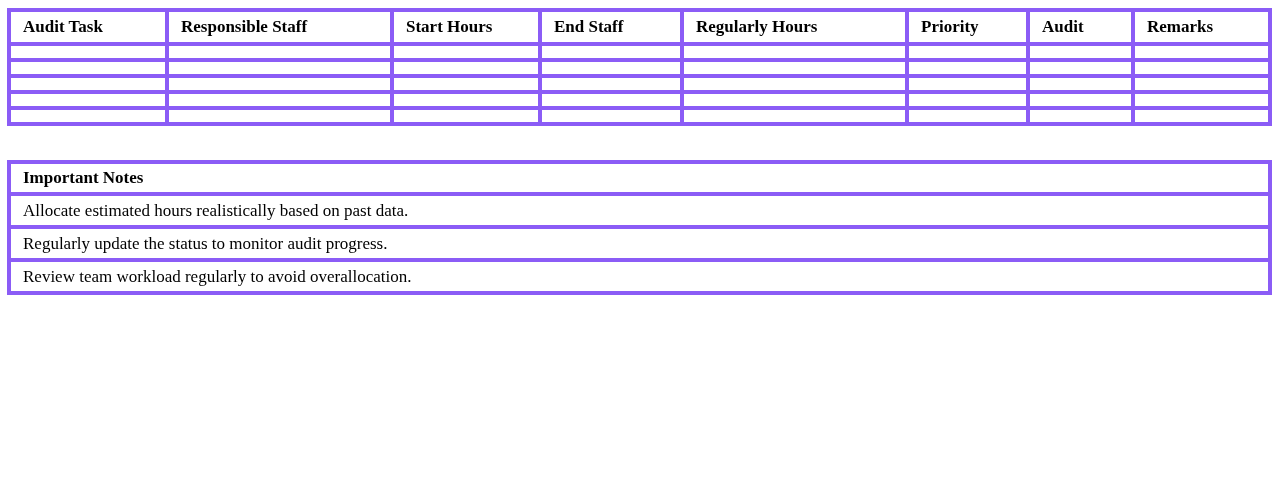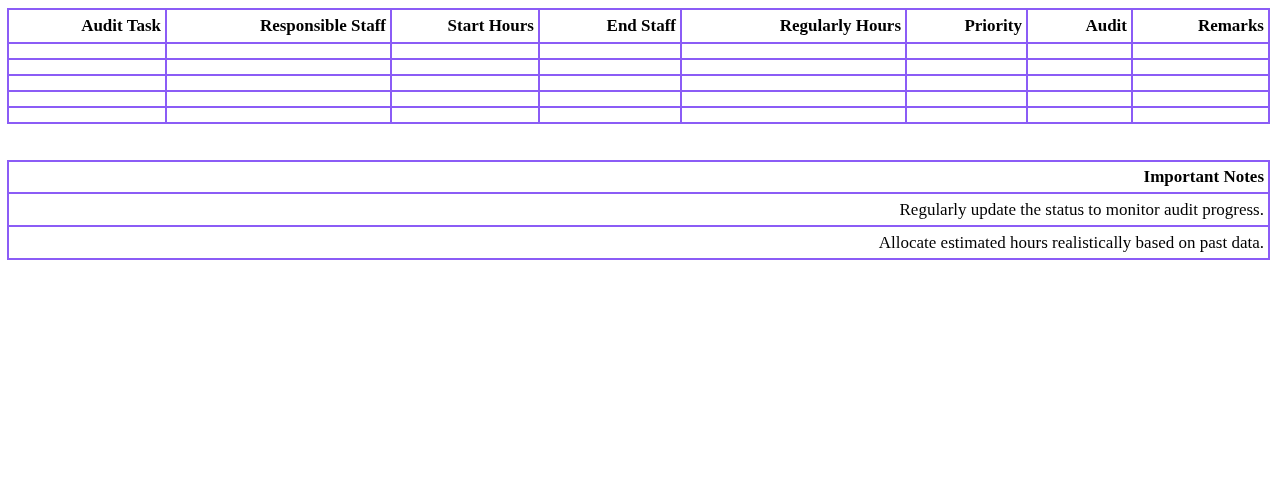--- a/index.html
+++ b/index.html
@@ -18,25 +18,25 @@
   table {
     border-collapse: collapse;
     table-layout: fixed;
     position: absolute;
     left: 7px;
     background: #ffffff;
   }
   #audit-table { top: 8px; width: 1261px; }
   #notes-table { top: 160px; width: 1261px; border-radius: 15px; }
   th, td {
-    border: 2px solid #8b5cf6;
+    border: 4px solid #8b5cf6;
     padding: 0 4px 0 12px;
     font-size: 17px;
     line-height: 1.15;
-    text-align: right;
+    text-align: left;
     vertical-align: middle;
     white-space: nowrap;
     overflow: hidden;
   }
   #audit-table th { height: 34px; font-weight: bold; }
   #audit-table td { height: 16px; }
   #notes-table th { height: 32px; font-weight: bold; }
   #notes-table td { height: 33px; font-weight: normal; }
 </style>
 </head>
@@ -123,19 +123,22 @@
   <colgroup>
     <col style="width:1261px">
   </colgroup>
   <thead>
     <tr>
       <th>Important Notes</th>
     </tr>
   </thead>
   <tbody>
     <tr>
+      <td>Allocate estimated hours realistically based on past data.</td>
+    </tr>
+    <tr>
       <td>Regularly update the status to monitor audit progress.</td>
     </tr>
     <tr>
-      <td>Allocate estimated hours realistically based on past data.</td>
+      <td>Review team workload regularly to avoid overallocation.</td>
     </tr>
   </tbody>
 </table>
 
 </body></html>

